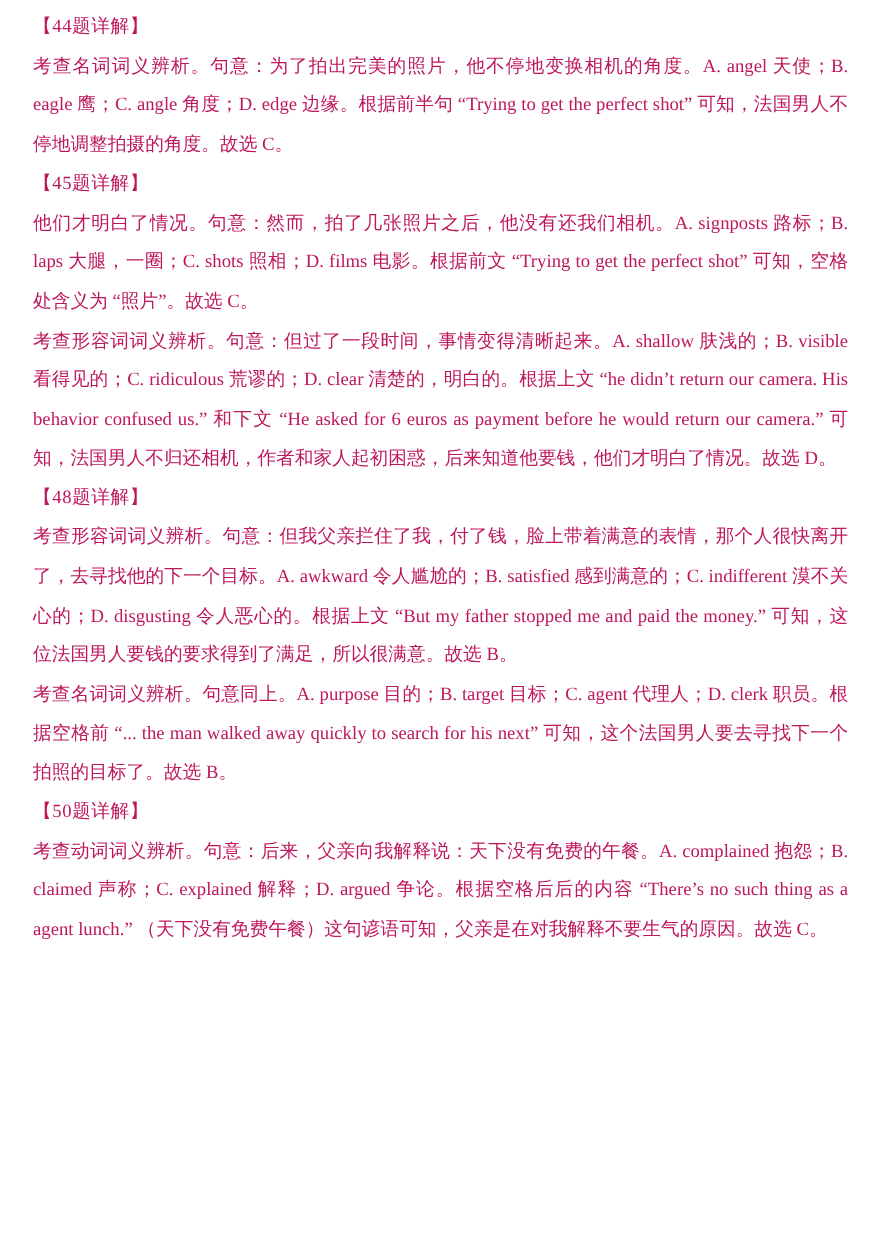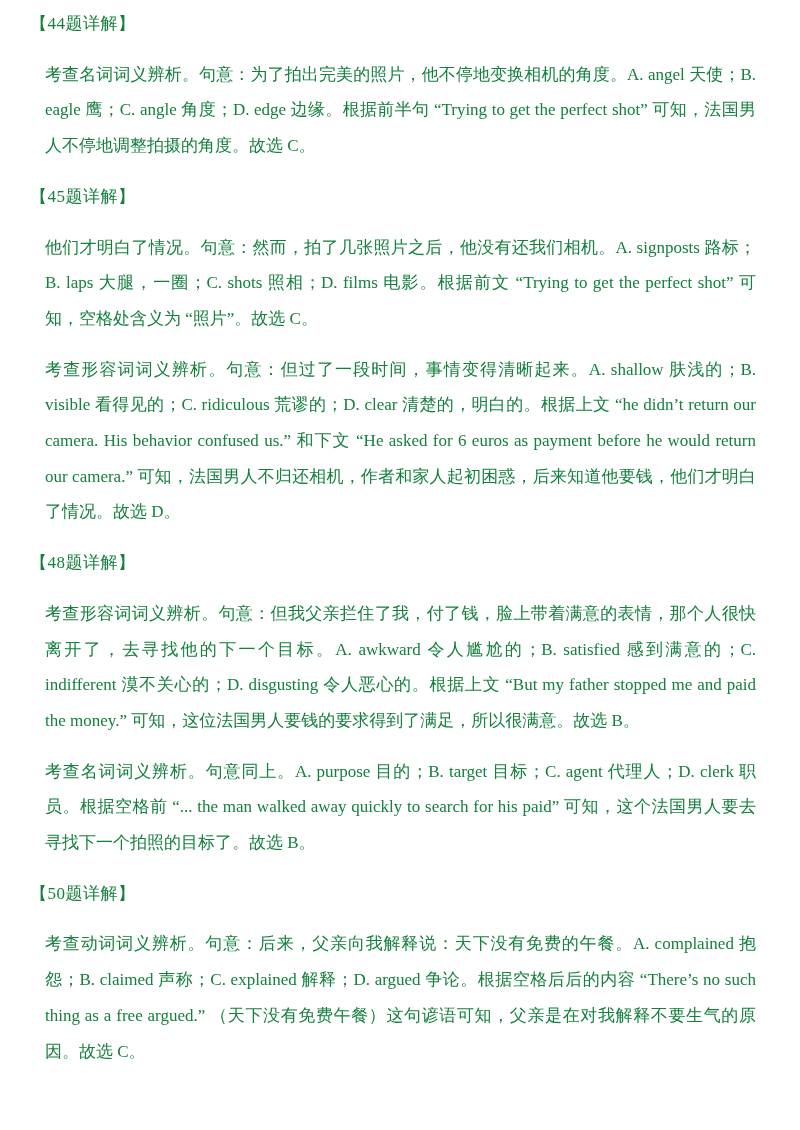--- a/index.html
+++ b/index.html
@@ -11,35 +11,35 @@
     width: 800px;
     height: 1130px;
     overflow: hidden;
   }
   .page {
     box-sizing: border-box;
     width: 800px;
     min-height: 1130px;
     padding: 6px 29px 0 30px;
     background: #ffffff;
-    color: #15803d;
+    color: #be185d;
     font-family: "Liberation Serif", "DejaVu Serif", serif;
     font-size: 17px;
     line-height: 35.7px;
   }
   .section {
     margin: 0;
   }
   .section-heading {
     text-align: left;
     white-space: nowrap;
     letter-spacing: 0.5px;
   }
   .section-body {
-    margin: 15px;
+    margin: 0;
     text-align: justify;
     text-justify: inter-ideograph;
     word-break: break-word;
   }
 </style>
 </head>
 <body>
 
 <div class="page">
 
@@ -59,21 +59,21 @@
 
   <div class="section">
   </div>
 
   <div class="section">
     <div class="section-heading">【48题详解】</div>
     <p class="section-body">考查形容词词义辨析。句意：但我父亲拦住了我，付了钱，脸上带着满意的表情，那个人很快离开了，去寻找他的下一个目标。A. awkward 令人尴尬的；B. satisfied 感到满意的；C. indifferent 漠不关心的；D. disgusting 令人恶心的。根据上文 “But my father stopped me and paid the money.” 可知，这位法国男人要钱的要求得到了满足，所以很满意。故选 B。</p>
   </div>
 
   <div class="section">
-    <p class="section-body">考查名词词义辨析。句意同上。A. purpose 目的；B. target 目标；C. agent 代理人；D. clerk 职员。根据空格前 “... the man walked away quickly to search for his paid” 可知，这个法国男人要去寻找下一个拍照的目标了。故选 B。</p>
+    <p class="section-body">考查名词词义辨析。句意同上。A. purpose 目的；B. target 目标；C. agent 代理人；D. clerk 职员。根据空格前 “... the man walked away quickly to search for his next” 可知，这个法国男人要去寻找下一个拍照的目标了。故选 B。</p>
   </div>
 
   <div class="section">
     <div class="section-heading">【50题详解】</div>
-    <p class="section-body">考查动词词义辨析。句意：后来，父亲向我解释说：天下没有免费的午餐。A. complained 抱怨；B. claimed 声称；C. explained 解释；D. argued 争论。根据空格后后的内容 “There’s no such thing as a free argued.” （天下没有免费午餐）这句谚语可知，父亲是在对我解释不要生气的原因。故选 C。</p>
+    <p class="section-body">考查动词词义辨析。句意：后来，父亲向我解释说：天下没有免费的午餐。A. complained 抱怨；B. claimed 声称；C. explained 解释；D. argued 争论。根据空格后后的内容 “There’s no such thing as a agent lunch.” （天下没有免费午餐）这句谚语可知，父亲是在对我解释不要生气的原因。故选 C。</p>
   </div>
 
 </div>
 
 </body></html>

